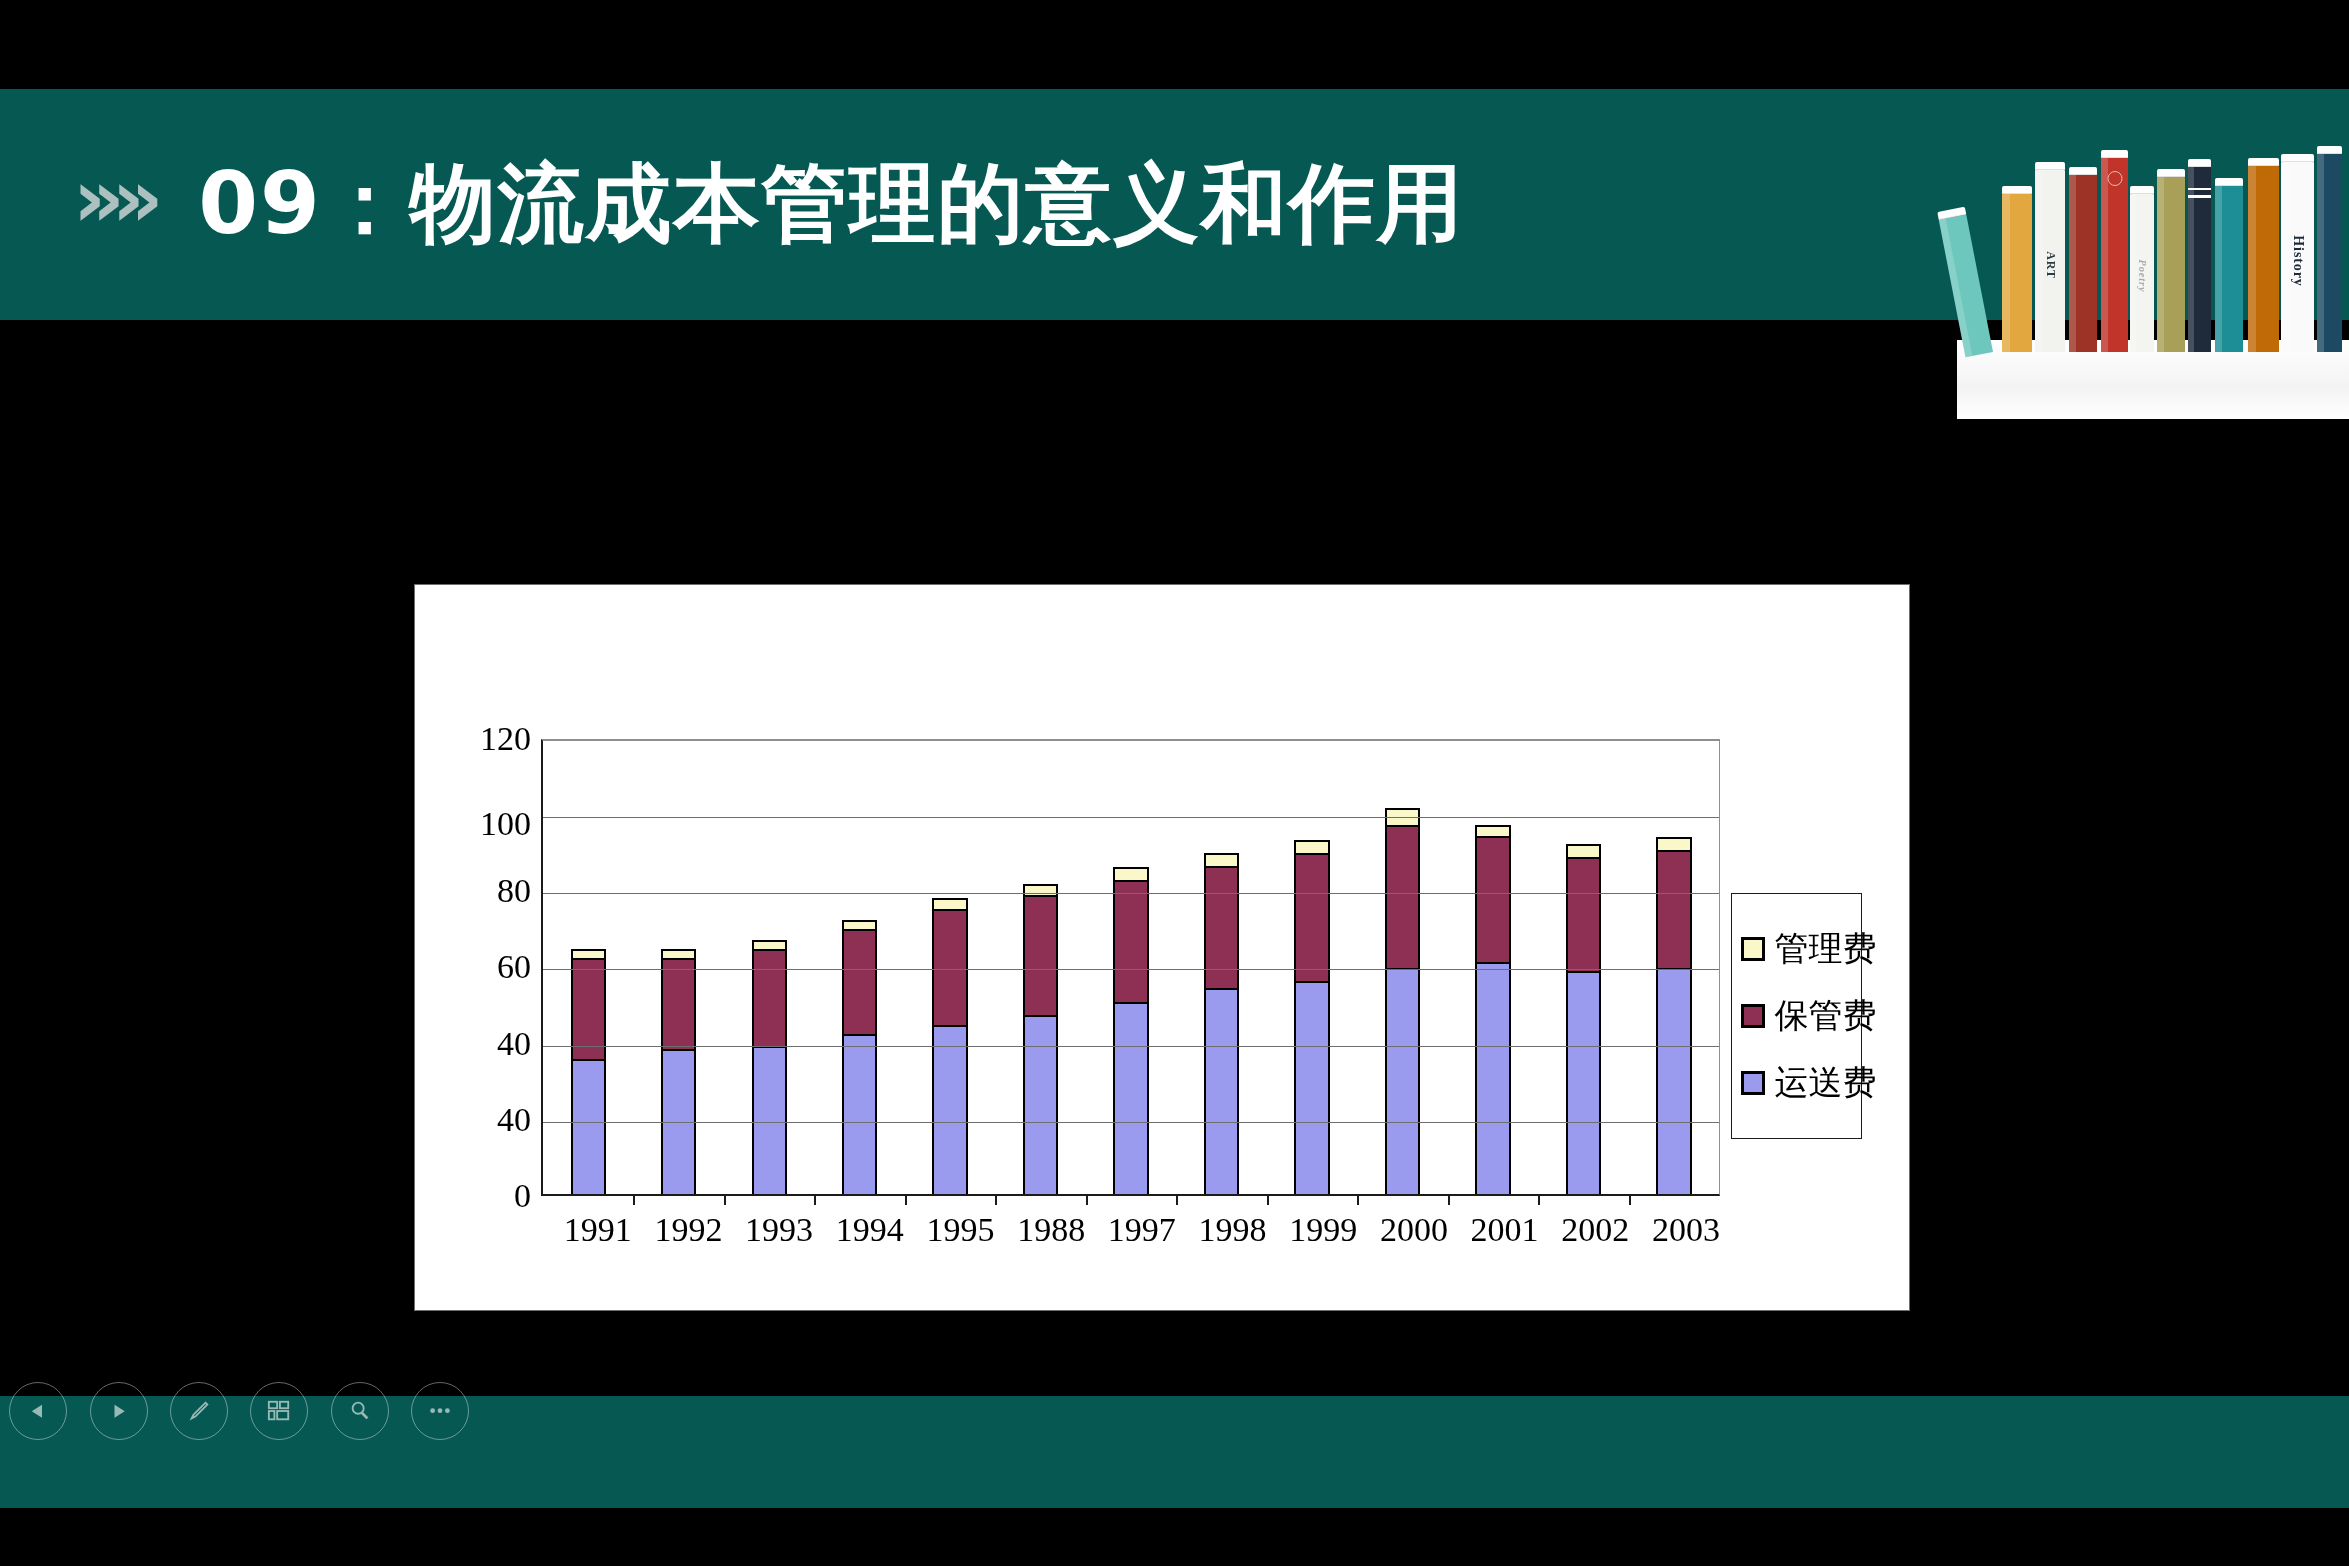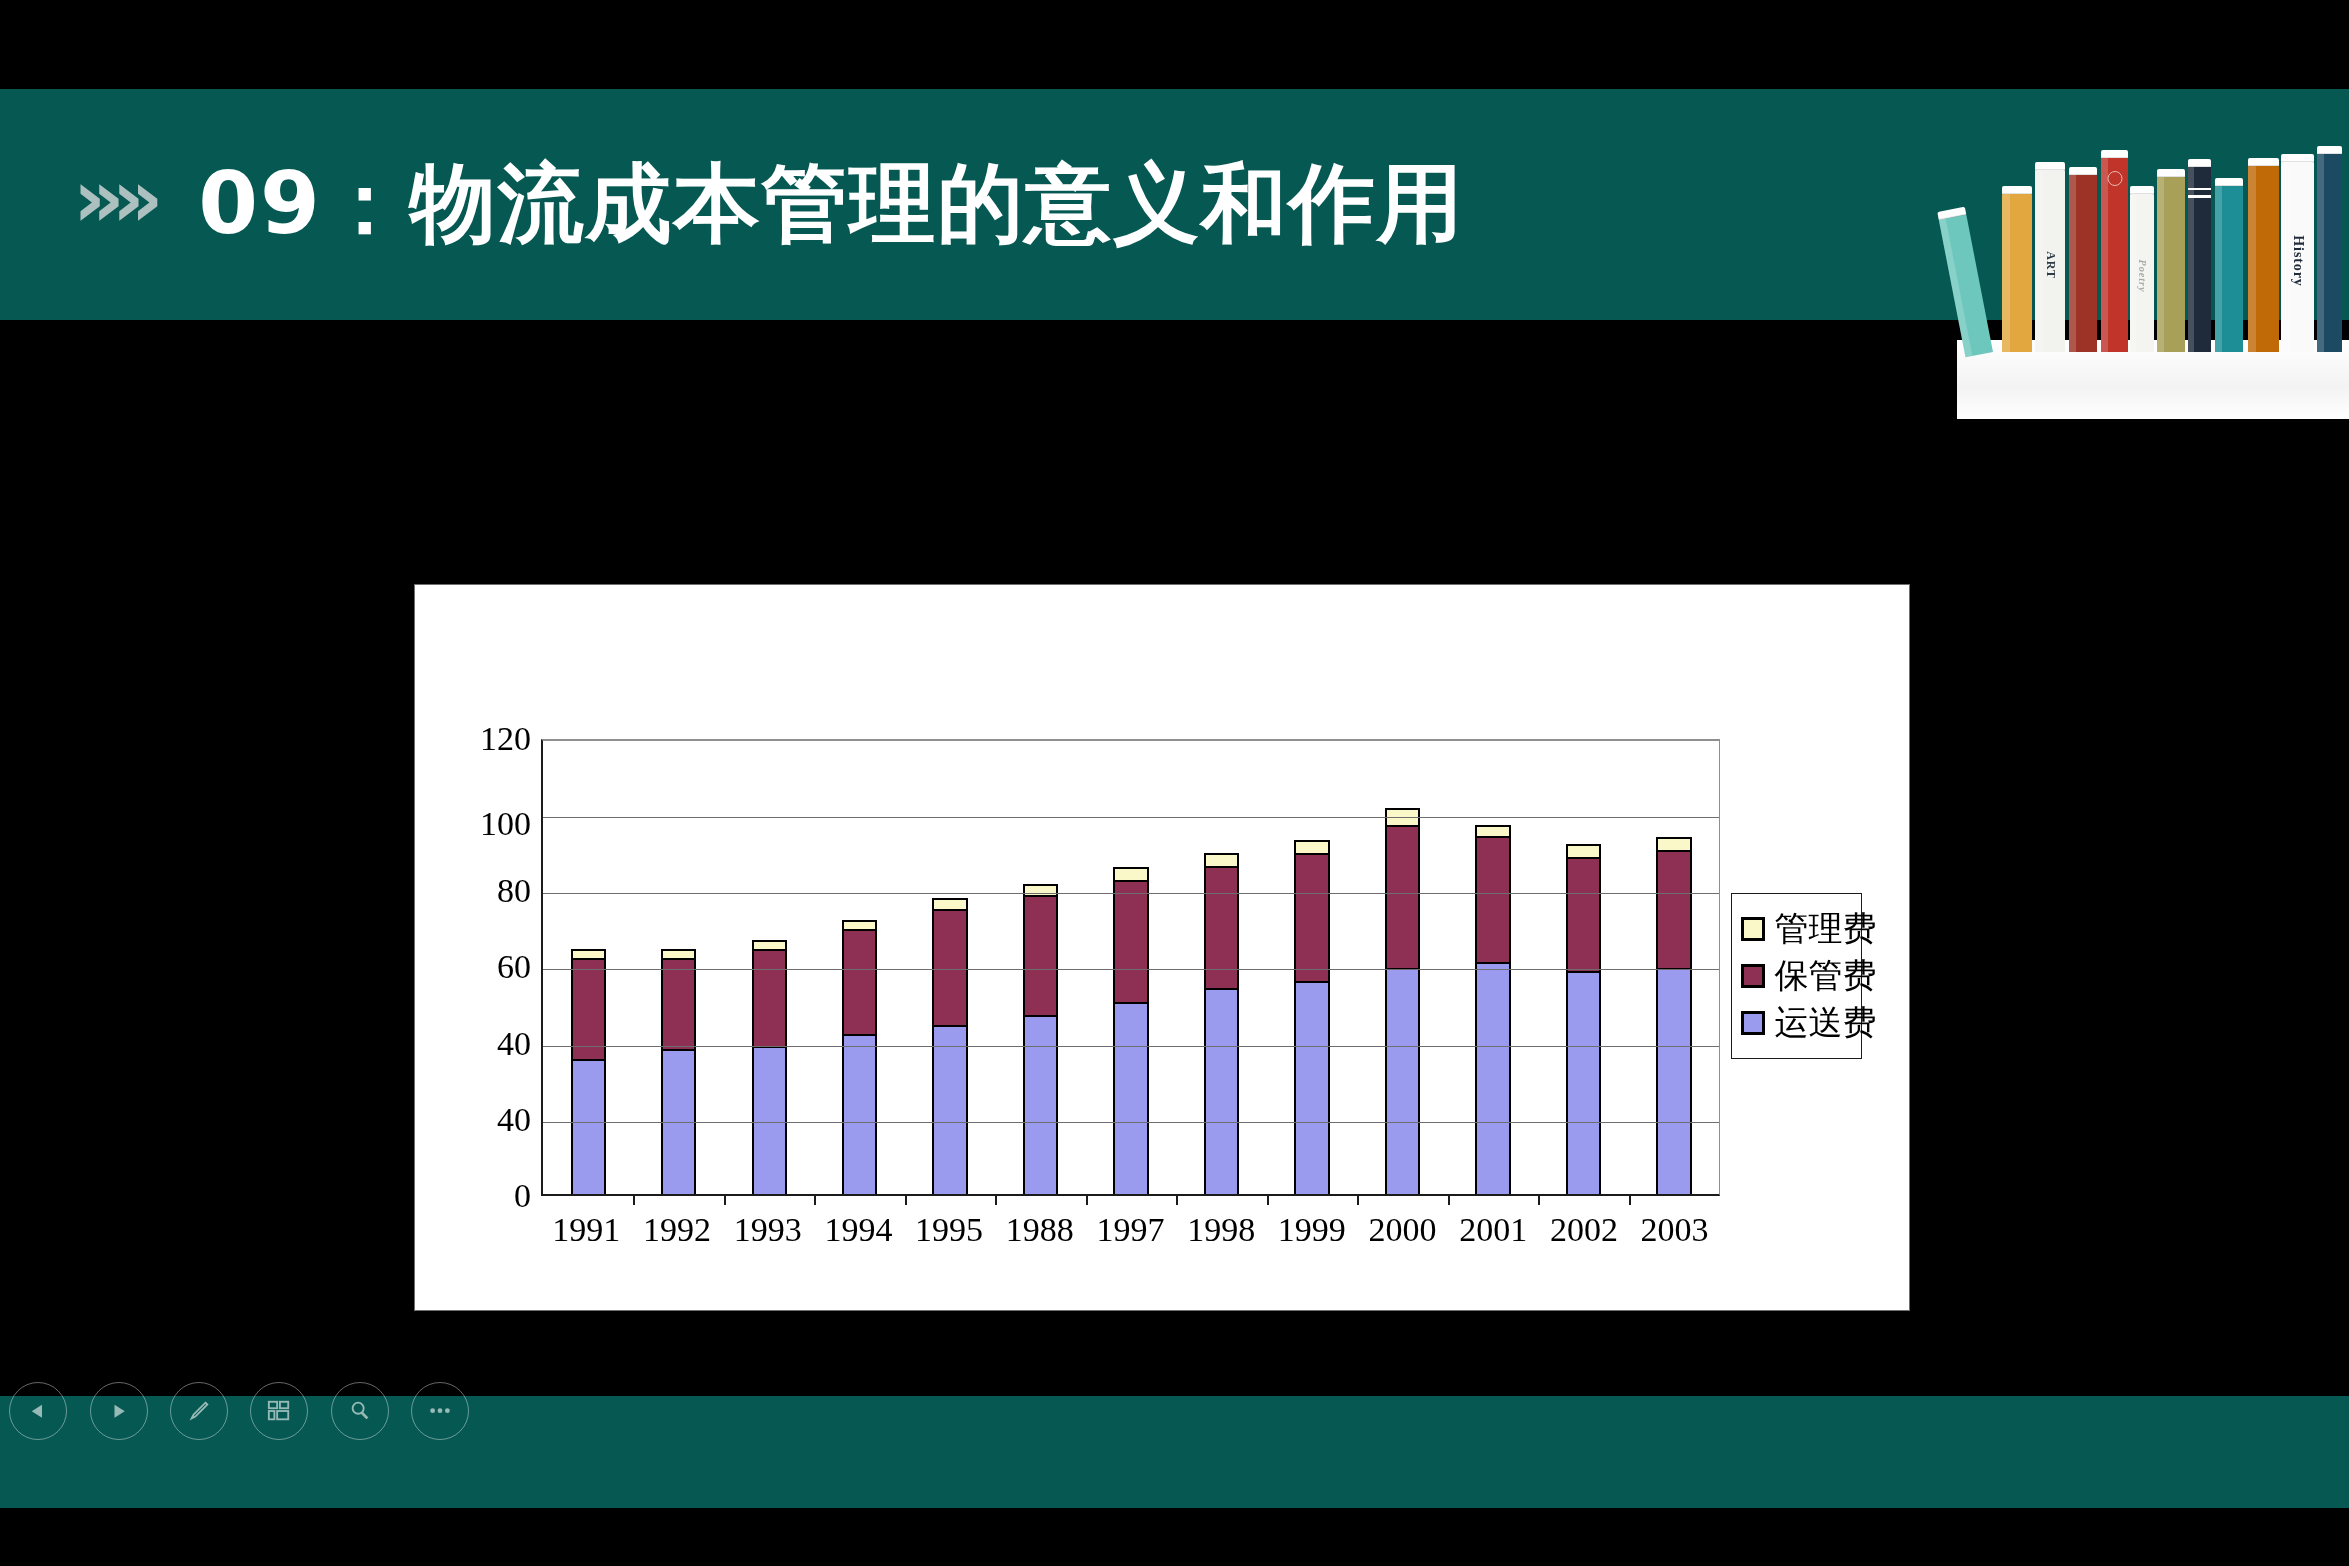--- a/index.html
+++ b/index.html
@@ -48,25 +48,25 @@
         border-top:2.8px solid #8f8f8f;border-right:1.9px solid #8f8f8f;box-sizing:border-box;background:#fff;}
   .gridline{position:absolute;left:0;width:100%;height:0.9px;background:#6e6e6e;}
   .bars{position:absolute;left:0;bottom:0;width:100%;height:100%;display:flex;align-items:flex-end;}
   .barslot{flex:1;display:flex;justify-content:center;align-items:flex-end;height:100%;position:relative;}
   .bar{width:39%;position:relative;display:flex;flex-direction:column;justify-content:flex-end;}
   .seg{width:100%;box-sizing:border-box;border:2.8px solid #000;border-bottom:none;}
   .seg.bottom{border-bottom:none;}
   .tick{position:absolute;bottom:-11.2px;left:100%;width:1.9px;height:11.2px;background:#1b1b1b;}
 
   .xlabels{position:absolute;left:126px;top:626px;width:1179px;display:flex;}
-  .xlabels div{flex:1;text-align:center;font-family:"Liberation Serif",serif;font-size:34px;color:#000;}
+  .xlabels div{flex:1;text-align:right;font-family:"Liberation Serif",serif;font-size:34px;color:#000;}
 
   .legend{position:absolute;left:1316px;top:308px;width:131px;
         border:1.9px solid #1b1b1b;background:#fff;padding:11.2px 9.3px 11.2px 9.3px;box-sizing:border-box;}
-  .legrow{display:flex;align-items:center;margin:1px 0;}
+  .legrow{display:flex;align-items:center;margin:21px 0;}
   .swatch{width:24px;height:24px;border:3.7px solid #000;box-sizing:border-box;margin-right:9.3px;flex:none;}
   .legtext{font-family:"Liberation Serif",serif;font-size:34px;color:#000;white-space:nowrap;}
 
   
   .footer-band{position:absolute;left:0;top:1396px;width:2349px;height:112px;background:#065852;}
   .toolbar{position:absolute;left:9.3px;top:1382px;display:flex;gap:22.4px;align-items:center;}
   .tb{width:58px;height:58px;border-radius:50%;border:1.9px solid rgba(255,255,255,.40);
       display:flex;align-items:center;justify-content:center;box-sizing:border-box;}
   .tb svg{opacity:.72;}
 </style>

